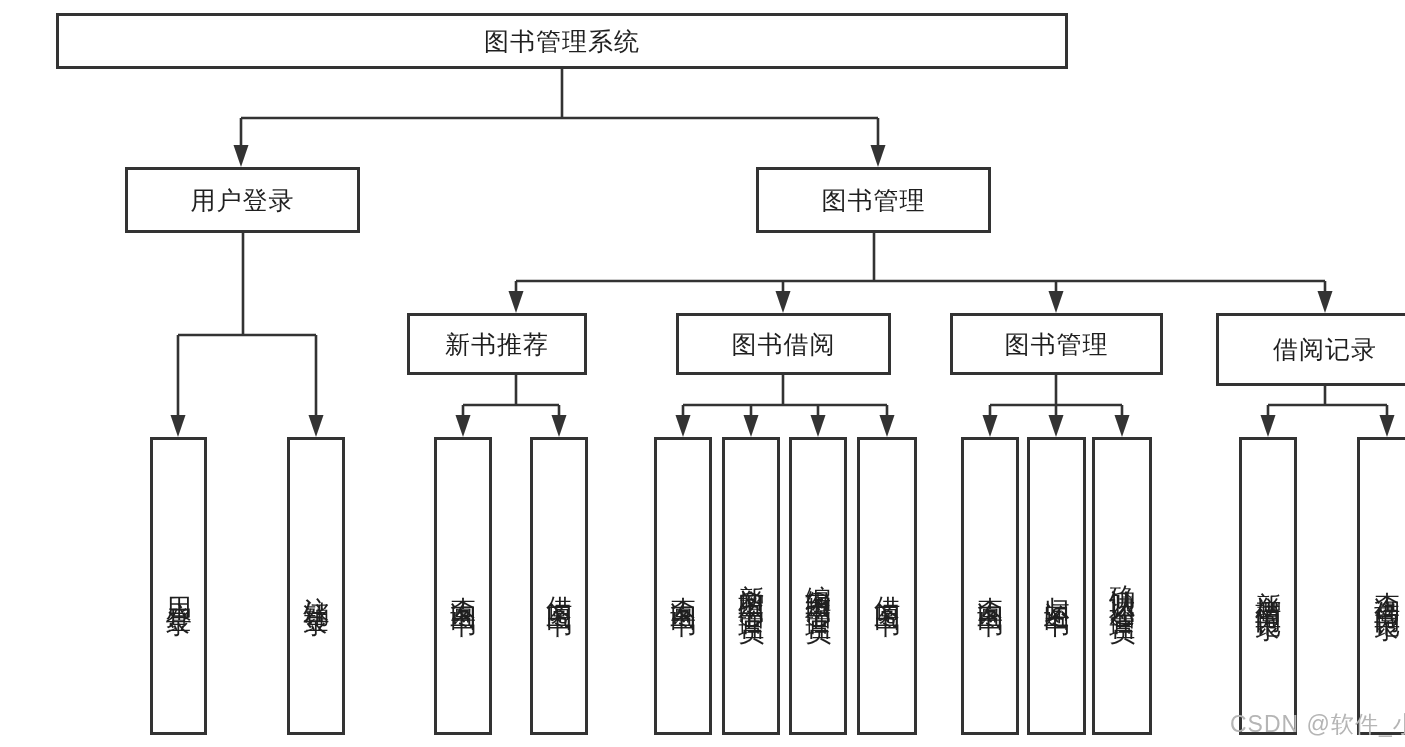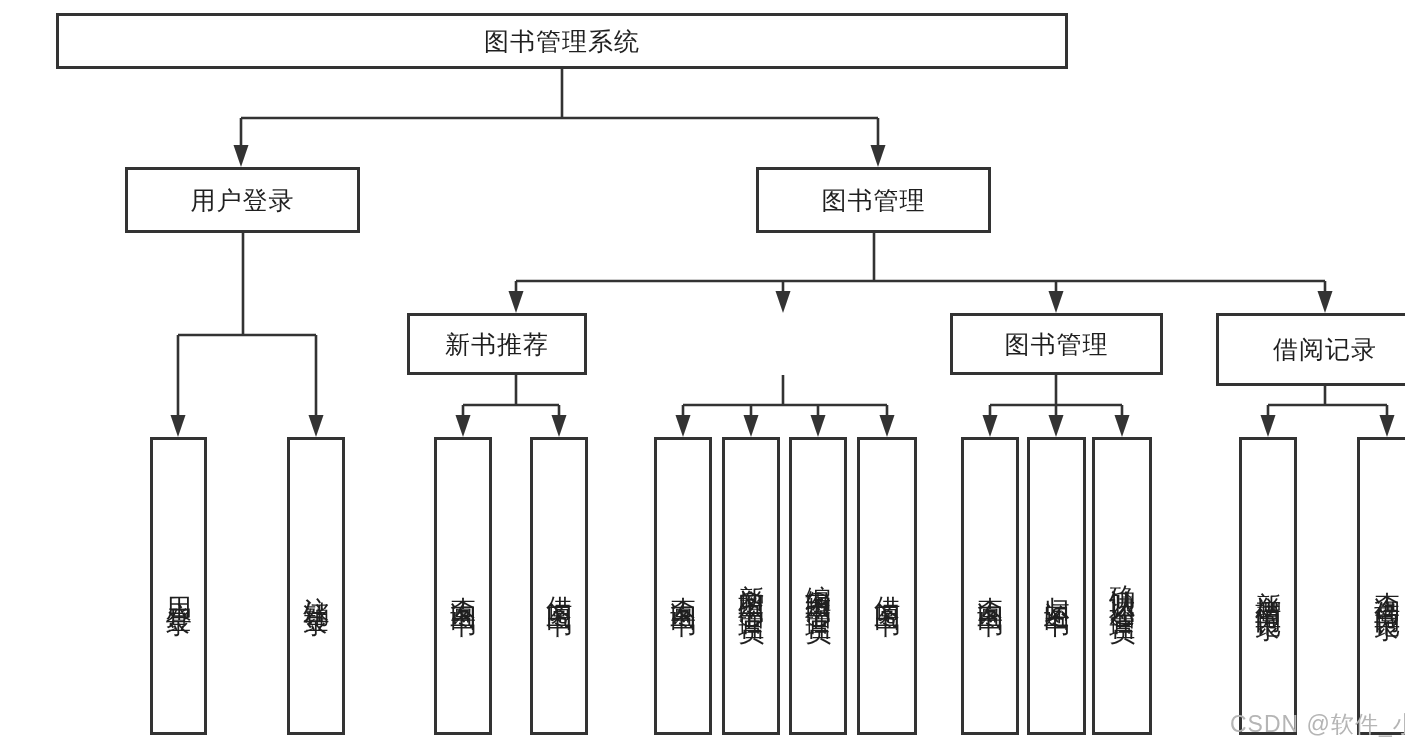--- a/index.html
+++ b/index.html
@@ -110,20 +110,21 @@
       <polygon points="1335.5,415 1350.5,415 1343,437"></polygon>
     </g>
   </svg>
 
   <div class="hbox" style="left:12px;top:13px;width:1012px;height:56px">图书管理系统</div>
 
   <div class="hbox" style="left:81px;top:167px;width:235px;height:66px">用户登录</div>
   <div class="hbox" style="left:712px;top:167px;width:235px;height:66px">图书管理</div>
 
   <div class="hbox" style="left:363px;top:313px;width:180px;height:62px">新书推荐</div>
+  <div class="hbox" style="left:632px;top:313px;width:215px;height:62px">图书借阅</div>
   <div class="hbox" style="left:906px;top:313px;width:213px;height:62px">图书管理</div>
   <div class="hbox" style="left:1172px;top:313px;width:218px;height:73px">借阅记录</div>
 
   <div class="vbox" style="left:106px;width:57px">
     <span class="vtext">用户登录</span>
   </div>
   <div class="vbox" style="left:243px;width:58px">
     <span class="vtext">注销登录</span>
   </div>
 

